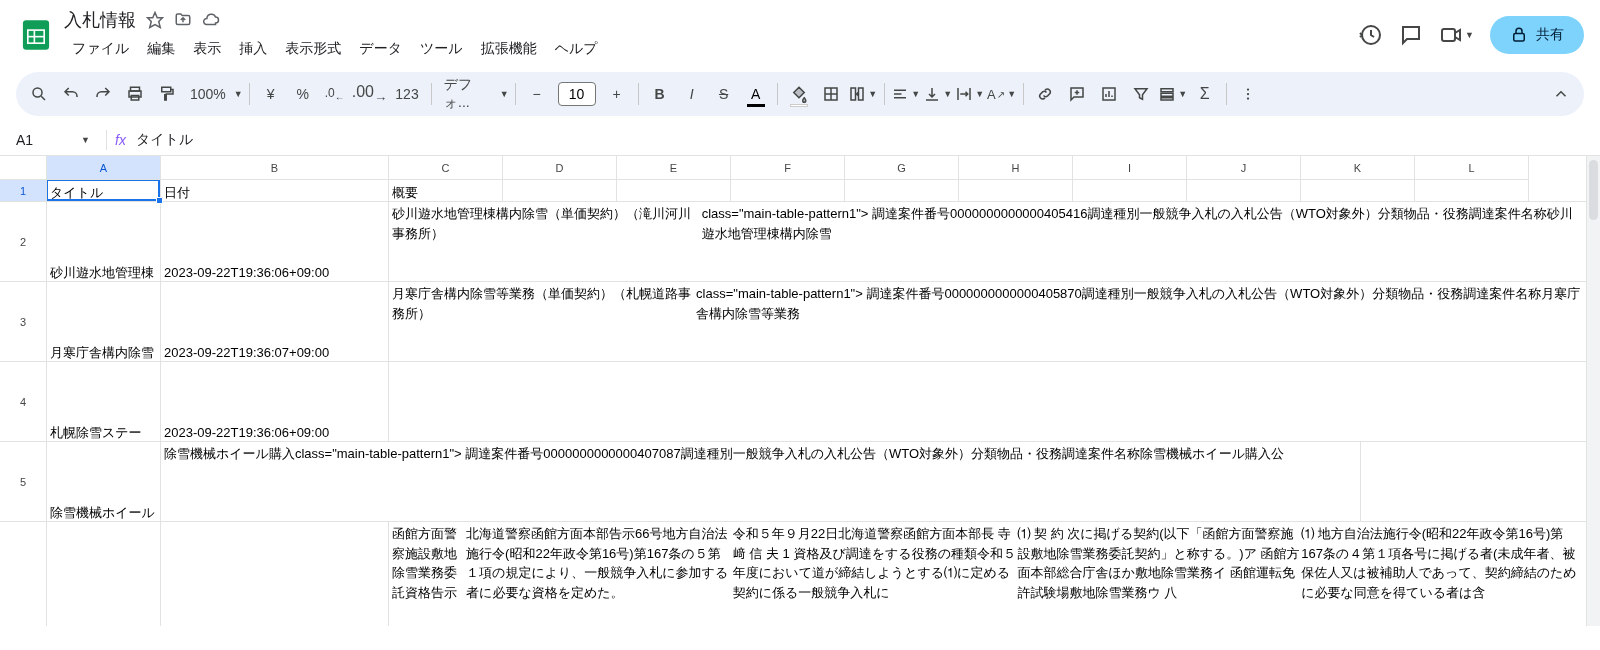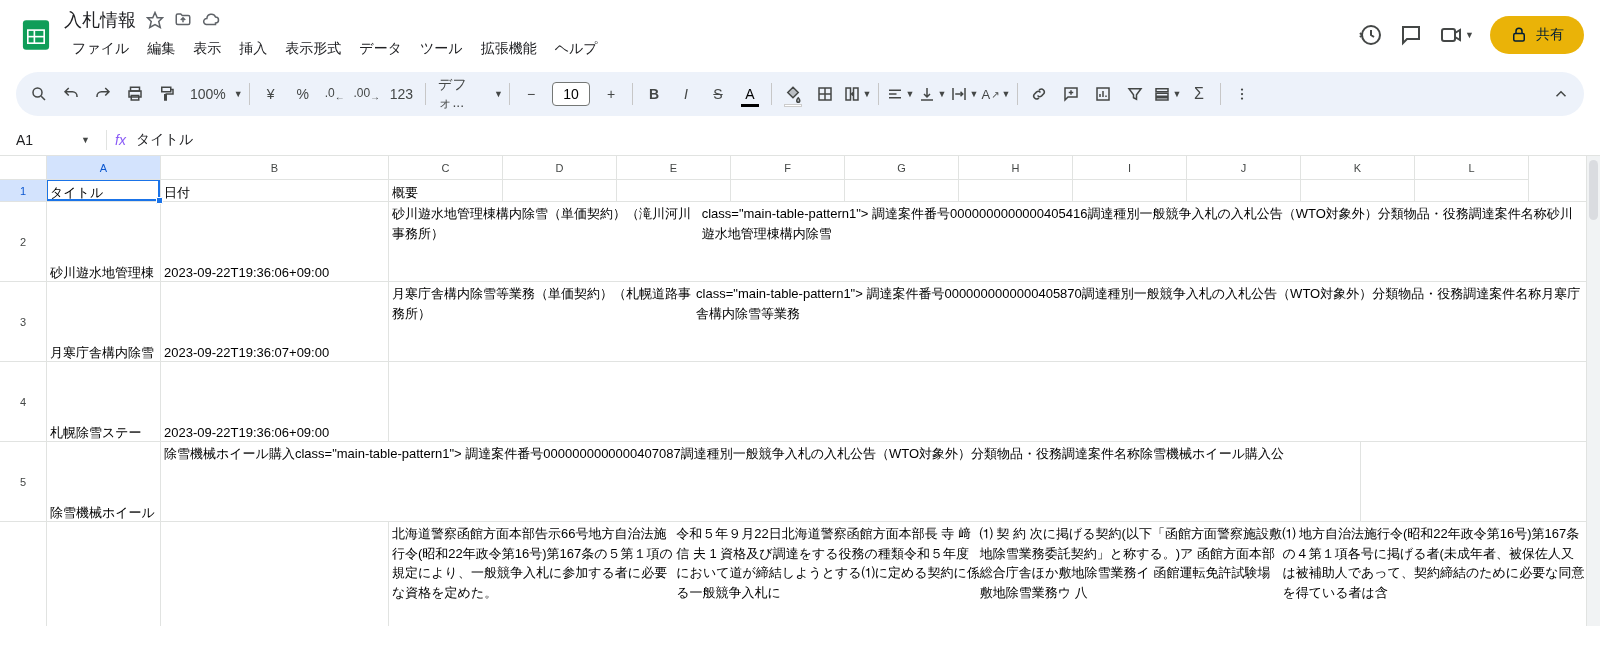--- a/index.html
+++ b/index.html
@@ -8,21 +8,21 @@
 .logo { width: 40px; height: 40px; display: flex; align-items: center; justify-content: center; margin-right: 8px; }
 .logo svg { width: 36px; height: 36px; }
 .doc-info { flex: 1; text-align: right; }
 .doc-title-row { display: flex; align-items: center; gap: 10px; padding-bottom: 2px; }
 .doc-title { font-size: 18px; color: #202124; }
 .title-icon { color: #5f6368; cursor: pointer; display: flex; }
 .menu-row { display: flex; gap: 2px; padding-top: 2px; }
 .menu-item { font-size: 14px; color: #202124; padding: 4px 8px; border-radius: 4px; cursor: pointer; }
 .right-controls { display: flex; align-items: center; gap: 16px; }
 .rc-icon { color: #444746; cursor: pointer; display: flex; align-items: center; }
-.share-btn { background: #eab308; border-radius: 40px; padding: 10px 20px; display: flex; align-items: center; gap: 8px; font-size: 14px; color: #001d35; cursor: pointer; font-weight: 500; }
+.share-btn { background: #7dd3fc; border-radius: 40px; padding: 10px 20px; display: flex; align-items: center; gap: 8px; font-size: 14px; color: #001d35; cursor: pointer; font-weight: 500; }
 .toolbar { display: flex; align-items: center; background: #edf2fa; border-radius: 40px; margin: 10px 16px 8px 16px; padding: 4px 8px; height: 44px; gap: 2px; }
 .tb-btn { display: flex; align-items: center; justify-content: center; min-width: 30px; height: 30px; border-radius: 4px; cursor: pointer; color: #444746; font-size: 14px; }
 .tb-sep { width: 1px; height: 22px; background: #c7c7c7; margin: 0 4px; }
 .tb-text { padding: 0 6px; font-size: 14px; color: #444746; }
 .tb-dropdown { display: flex; align-items: center; }
 .tb-caret { font-size: 9px; color: #444746; margin-left: 2px; }
 .font-size-box { border: 1px solid #747775; border-radius: 4px; width: 38px; height: 24px; display: flex; align-items: center; justify-content: center; font-size: 14px; background: #fff; margin: 0 4px; }
 .collapse-btn { margin-left: auto; }
 .name-formula { display: flex; align-items: center; padding: 4px 12px 4px 8px; border-bottom: 1px solid #e1e3e1; height: 32px; }
 .name-box { width: 90px; padding: 2px 8px; font-size: 14px; color: #202124; display: flex; align-items: center; justify-content: space-between; }
@@ -162,21 +162,21 @@
   <div class="tb-btn">
       <span class="tb-text">¥</span>
     </div>
   <div class="tb-btn">
       <span class="tb-text">%</span>
     </div>
   <div class="tb-btn">
       <span style="font-size:12px"><span>.0</span><sub>←</sub></span>
     </div>
   <div class="tb-btn">
-      <span style="font-size:12px"><span>.00</span><sub>→</sub></span>
+      <span style="font-size:16px"><span>.00</span><sub>→</sub></span>
     </div>
   <div class="tb-btn">
       <span class="tb-text">123</span>
     </div>
   <div class="tb-sep"></div>
   <div class="tb-btn tb-dropdown">
       <span class="tb-text" style="width:60px;text-align:left">デフォ...</span>
       <span class="tb-caret">▼</span>
     </div>
   <div class="tb-sep"></div>
@@ -377,20 +377,21 @@
             <div class="cell" style="width: 114px; height: 80px;">除雪機械ホイール</div>
             <div class="cell wrap" style="width: 1200px; height: 80px; overflow: visible;">
               <div>除雪機械ホイール購入</div>
               <div>class="main-table-pattern1"&gt; 調達案件番号0000000000000407087調達種別一般競争入札の入札公告（WTO対象外）分類物品・役務調達案件名称除雪機械ホイール購入公</div>
             </div>
           </div>
           <div class="cell-row" style="height: 120px;">
             <div class="cell" style="width: 114px; height: 120px;"></div>
             <div class="cell" style="width: 228px; height: 120px;"></div>
             <div class="cell wrap" style="width: 1200px; height: 120px; overflow: visible;">
+              <div>函館方面警察施設敷地除雪業務委託資格告示</div>
               <div>北海道警察函館方面本部告示66号地方自治法施行令(昭和22年政令第16号)第167条の５第１項の規定により、一般競争入札に参加する者に必要な資格を定めた。</div>
               <div>令和５年９月22日北海道警察函館方面本部長 寺 﨑 信 夫 1 資格及び調達をする役務の種類令和５年度において道が締結しようとする⑴に定める契約に係る一般競争入札に</div>
               <div>⑴ 契 約 次に掲げる契約(以下「函館方面警察施設敷地除雪業務委託契約」と称する。)ア 函館方面本部総合庁舎ほか敷地除雪業務イ 函館運転免許試験場敷地除雪業務ウ 八</div>
               <div>⑴ 地方自治法施行令(昭和22年政令第16号)第167条の４第１項各号に掲げる者(未成年者、被保佐人又は被補助人であって、契約締結のために必要な同意を得ている者は含</div>
             </div>
           </div>
         </div>
     </div>
   </div>
   <div class="scrollbar-v">

